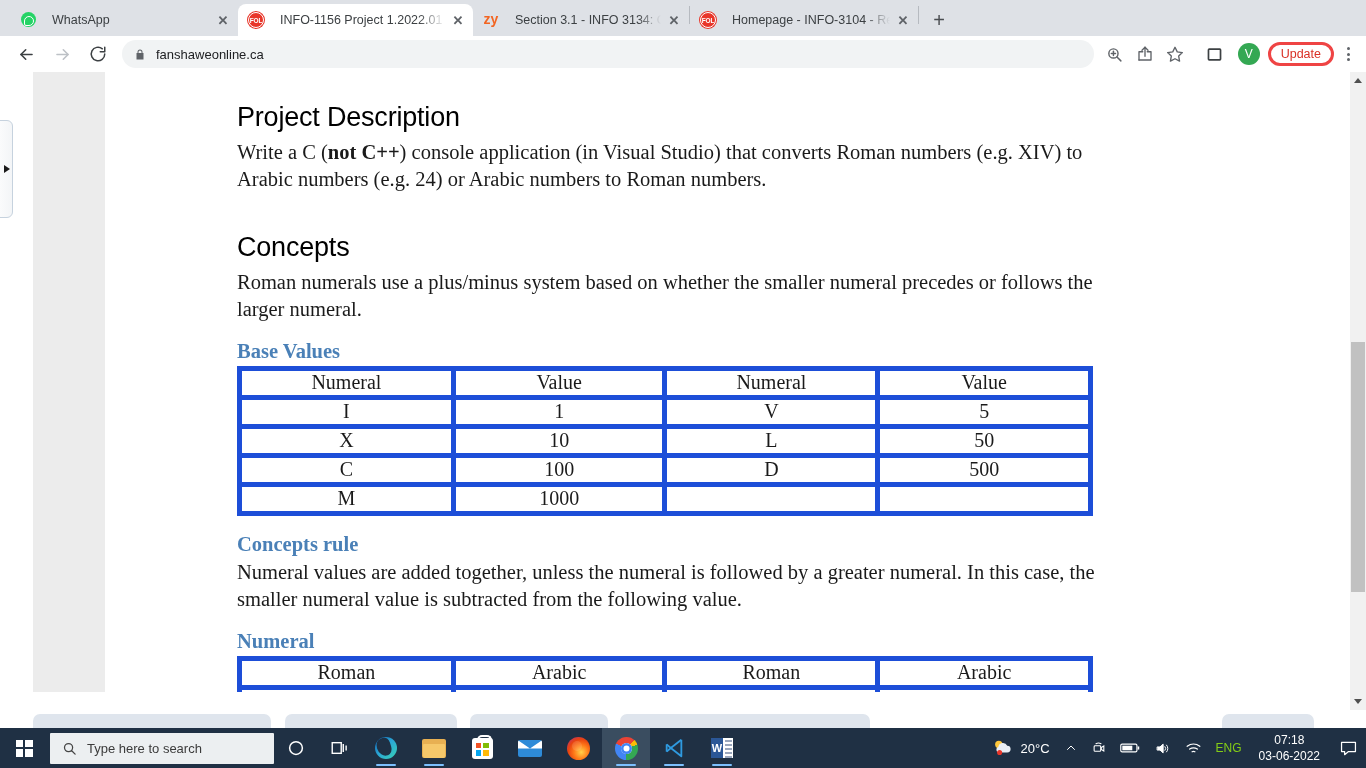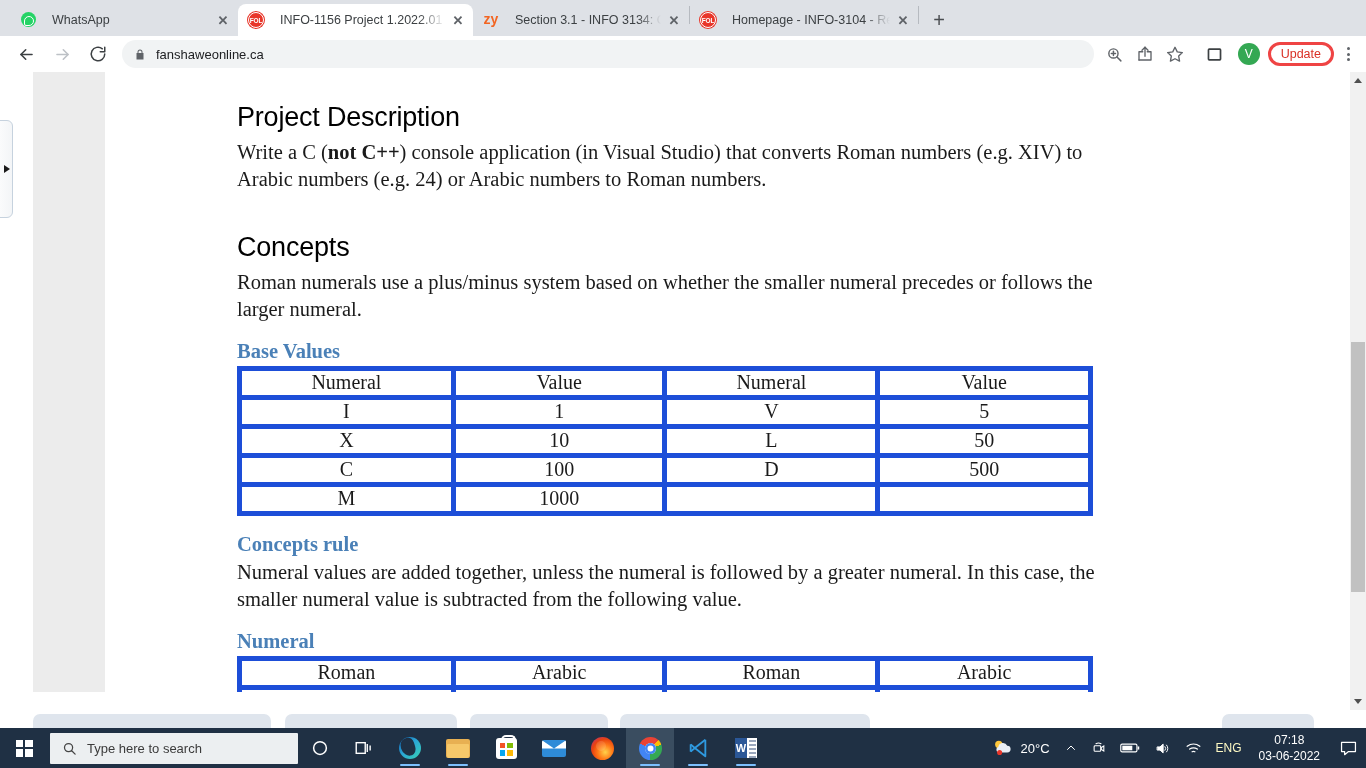--- a/index.html
+++ b/index.html
@@ -164,31 +164,31 @@
 
   
   .taskbar {
     position:absolute; left:0; top:728px; width:1366px; height:40px;
     background:#1f3044; display:flex; align-items:center;
   }
   .startbtn { width:48px; height:40px; display:flex; align-items:center; justify-content:center; }
   .winlogo { width:17px; height:17px; display:grid; grid-template-columns:1fr 1fr; grid-template-rows:1fr 1fr; gap:2px; }
   .winlogo i { background:#fff; display:block; }
   .searchbox {
-    width:248px; height:31px; background:#eceff1; border-radius:1px;
+    width:224px; height:31px; background:#eceff1; border-radius:1px;
     display:flex; align-items:center; padding-left:12px;
     font-size:13px; color:#3b3b3b; margin-left:2px;
   }
   .searchbox .mag { margin-right:10px; display:flex; }
   .tb-sys { width:44px; height:40px; display:flex; align-items:center; justify-content:center; }
   .tb-app { width:48px; height:40px; display:flex; align-items:center; justify-content:center; position:relative; }
   .tb-app.active { background:#3a4d60; }
   .tb-app.running::after { content:""; position:absolute; bottom:2px; left:14px; width:20px; height:2px; background:#7cc0ff; border-radius:1px; }
   .tray { margin-left:auto; display:flex; align-items:center; height:40px; }
-  .tray-item { display:flex; align-items:center; justify-content:center; color:#fef9c3; font-size:12px; padding:0 7px; height:40px; }
+  .tray-item { display:flex; align-items:center; justify-content:center; color:#84cc16; font-size:12px; padding:0 7px; height:40px; }
   .clock { display:flex; flex-direction:column; align-items:center; justify-content:center; color:#fff; font-size:12px; line-height:1.35; padding:0 10px; height:40px; }
   .weather { display:flex; align-items:center; gap:7px; color:#fff; font-size:13px; padding:0 8px; }
   .notif { width:36px; height:40px; display:flex; align-items:center; justify-content:center; }
   .edge-ic { width:22px;height:22px;border-radius:50%;background:linear-gradient(135deg,#0f5bab 0%,#2aa5d6 45%,#39d2b4 100%); position:relative; }
   .edge-ic::after{content:"";position:absolute;left:2px;top:1px;width:14px;height:18px;border-radius:50% 40% 45% 60%;background:#1f3044;transform:rotate(-18deg);}
   .folder-ic { width:24px;height:19px;position:relative; }
   .folder-ic .back{position:absolute;left:0;top:0;width:24px;height:19px;background:#e8b052;border-radius:2px;}
   .folder-ic .front{position:absolute;left:1px;top:5px;width:22px;height:14px;background:#f6c86a;border-radius:1px 1px 2px 2px;}
   .store-ic { width:21px;height:21px;background:#fff;border-radius:3px;position:relative; }
   .store-ic::before{content:"";position:absolute;left:5px;top:-3px;width:11px;height:6px;border:2px solid #fff;border-bottom:none;border-radius:5px 5px 0 0;}

